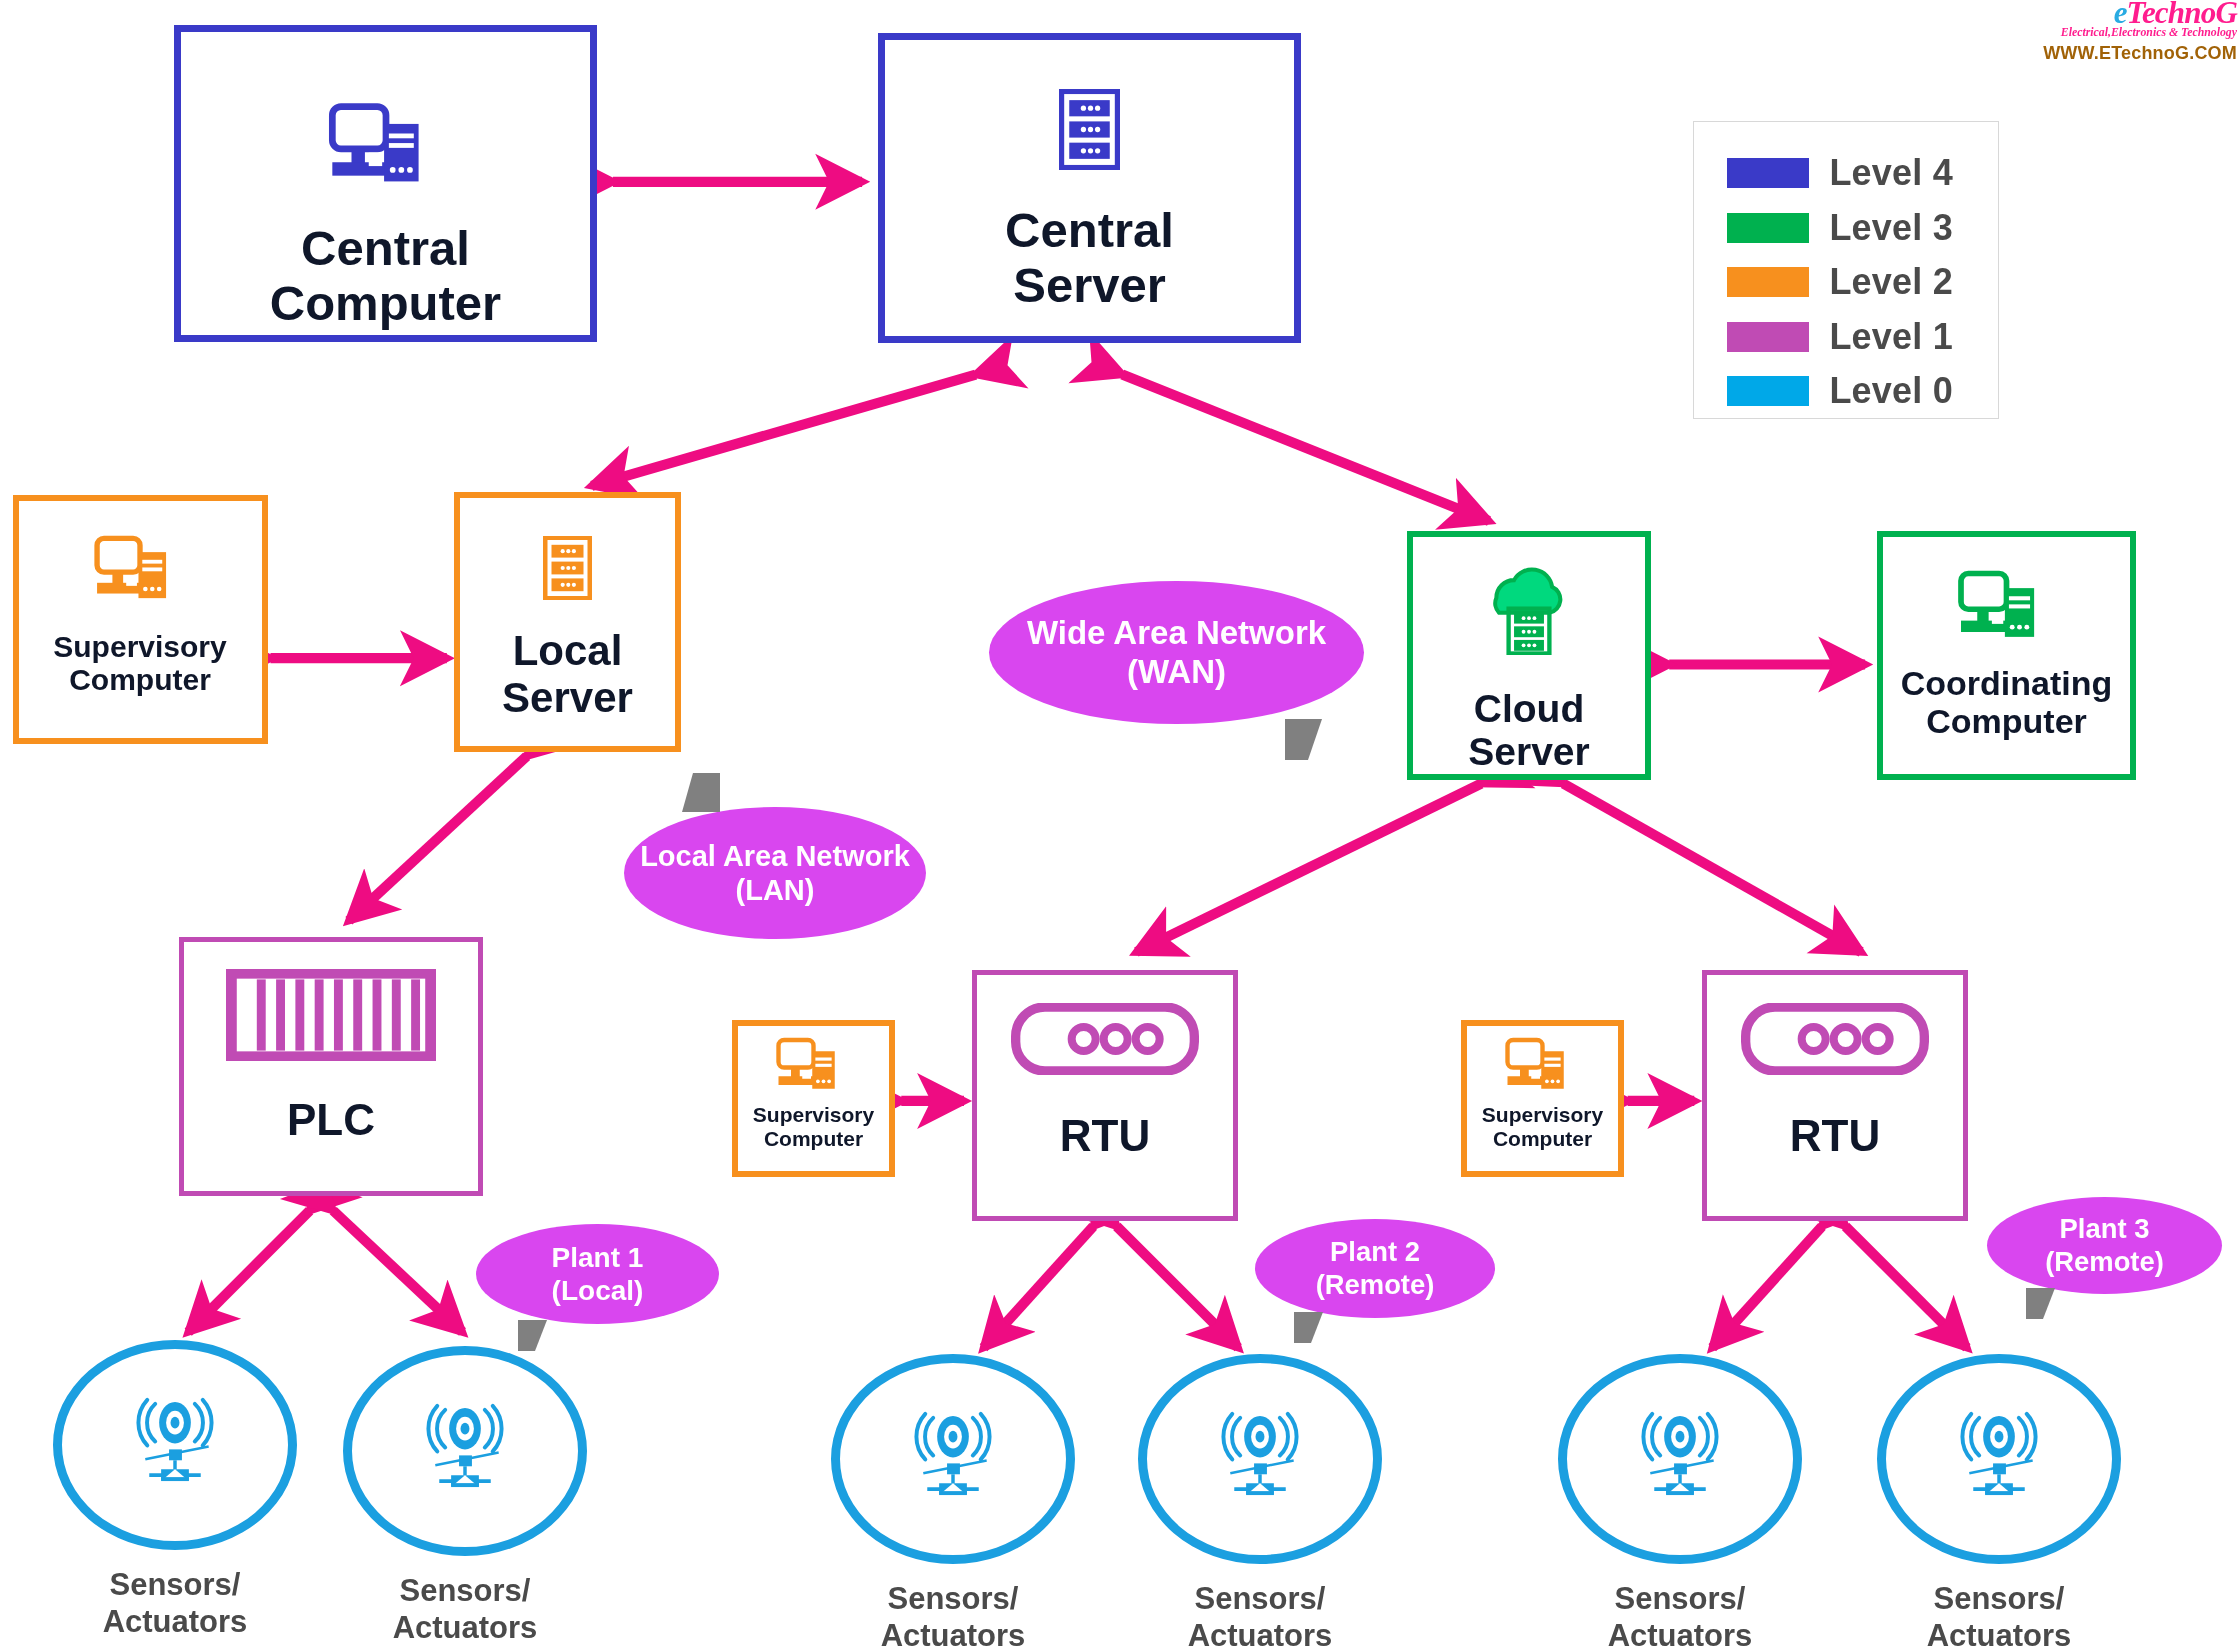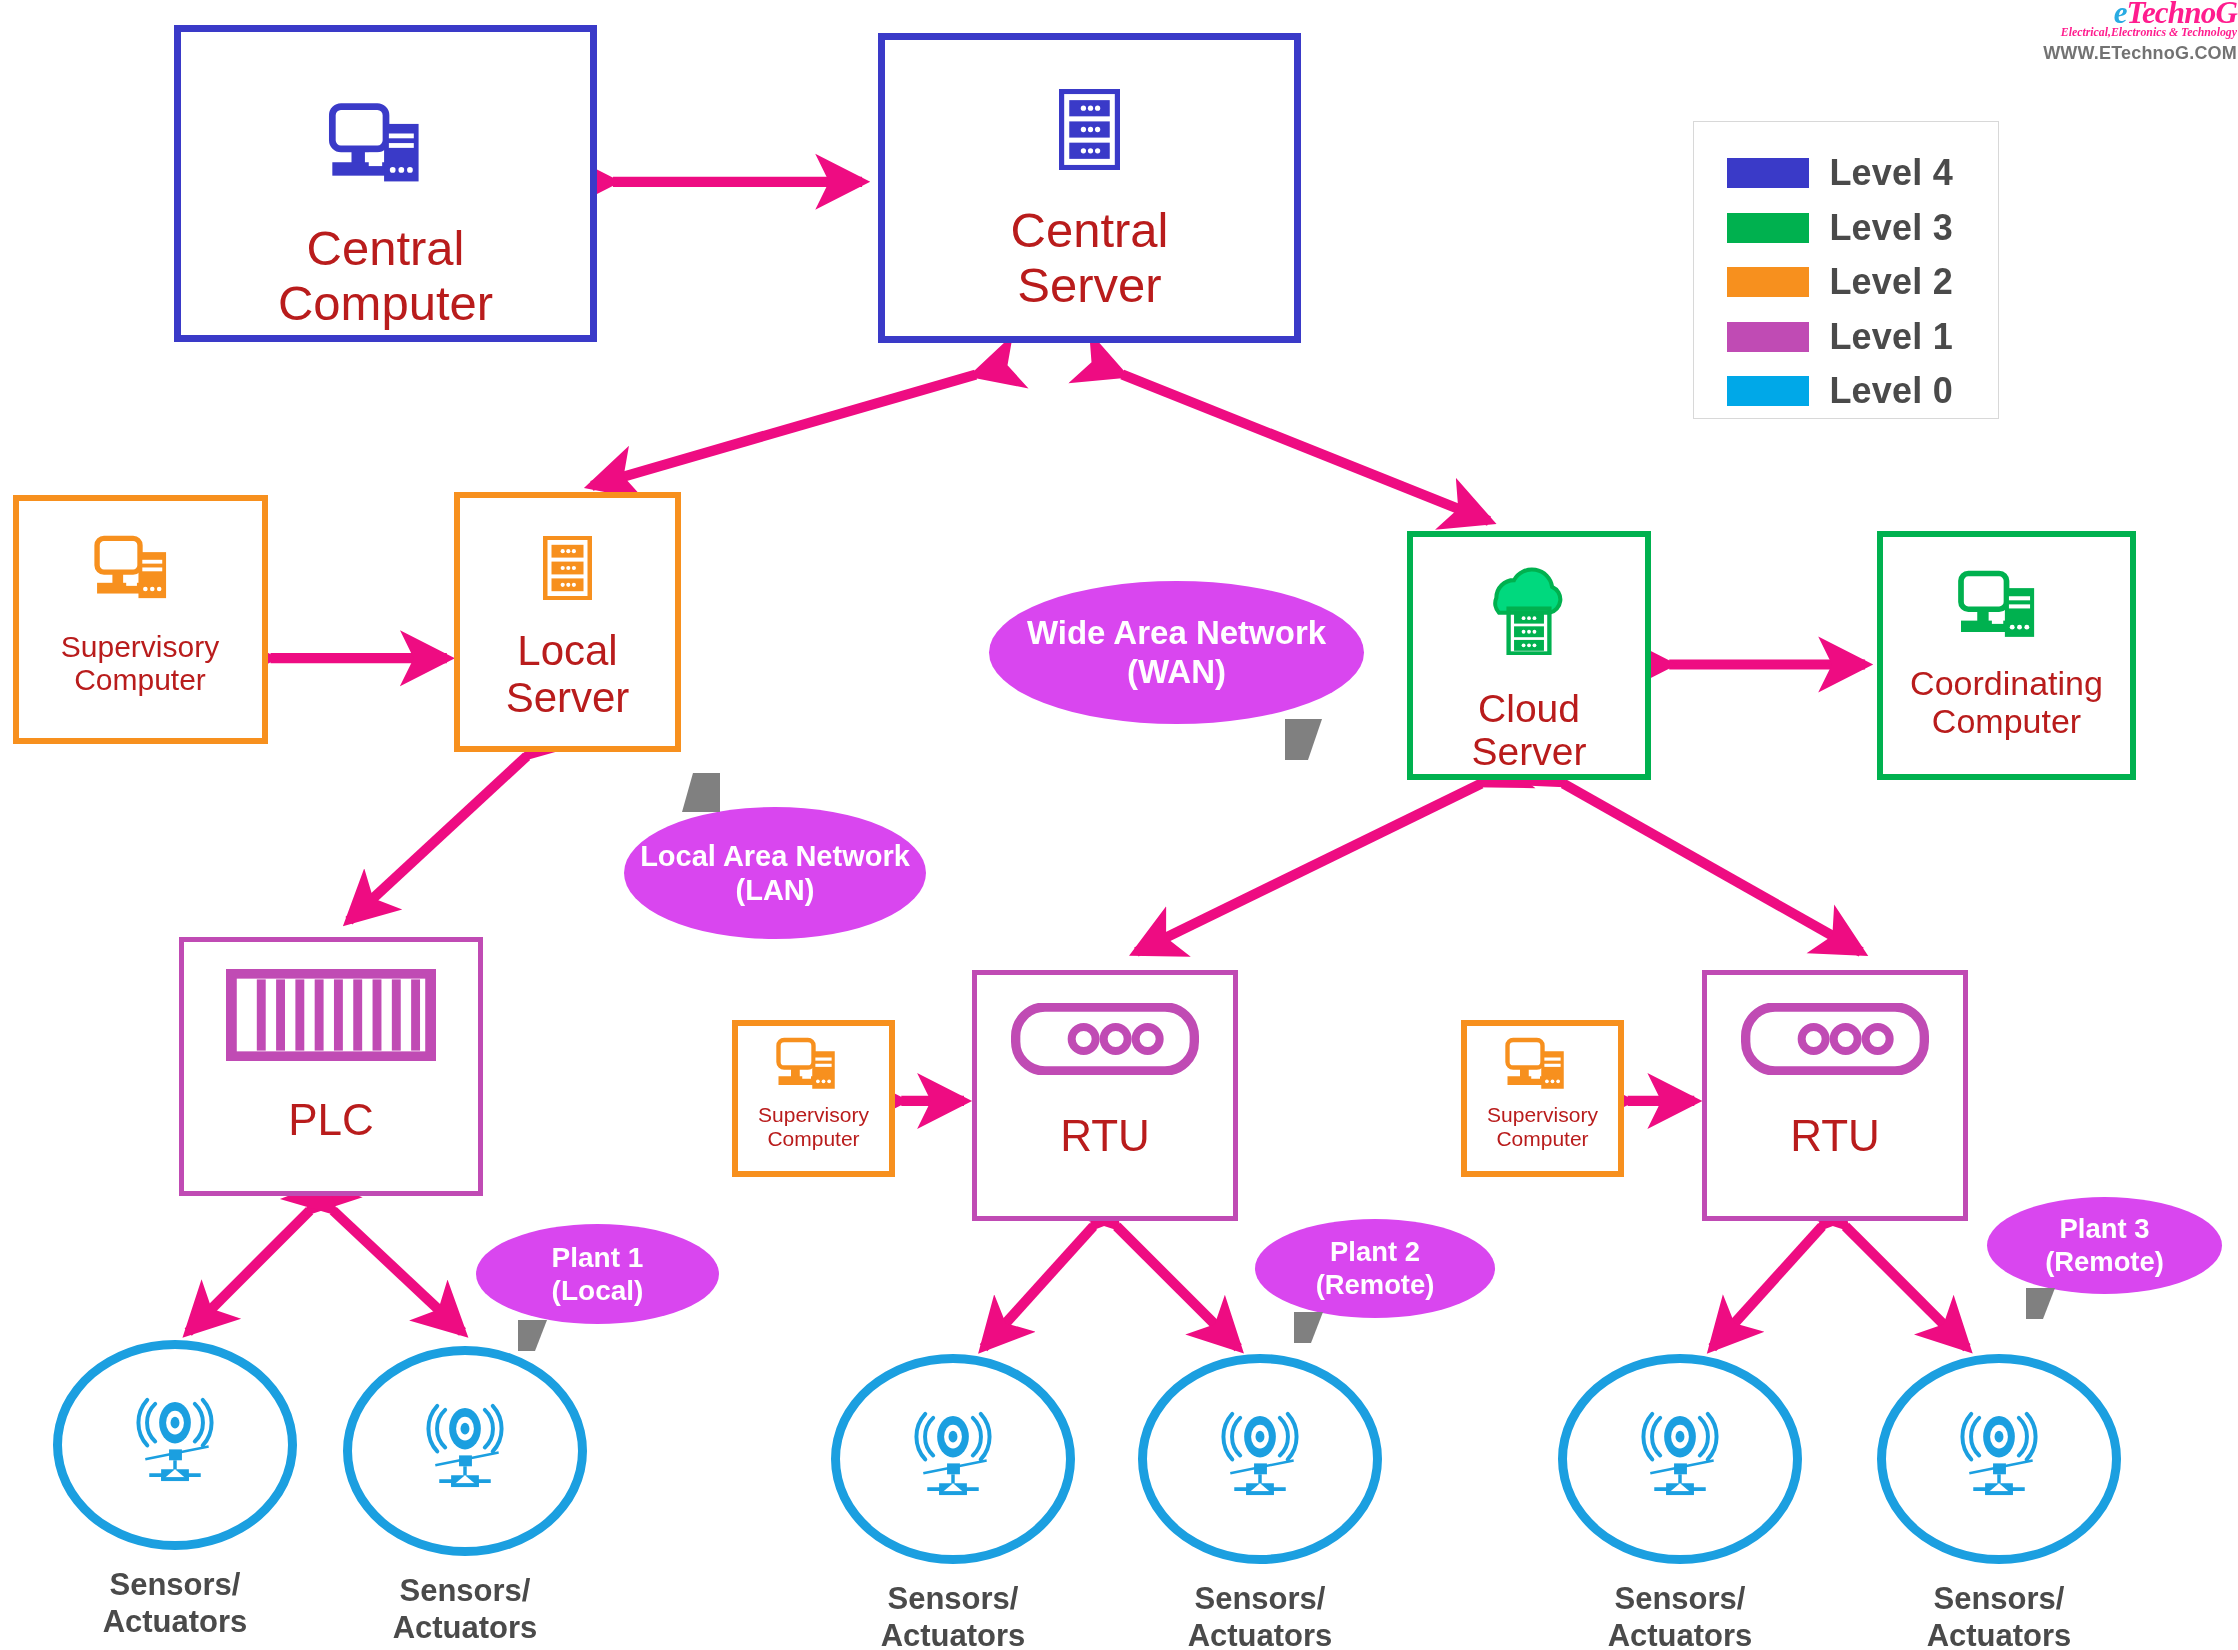--- a/index.html
+++ b/index.html
@@ -1,21 +1,21 @@
 <!DOCTYPE html>
 <html style="font-size:12.5px"><head>
 <meta charset="utf-8">
 <style>
   html,body{margin:0;padding:0;background:#ffffff;}
   body{font-family:"Liberation Sans",sans-serif;}
   #stage{position:relative;width:2239px;height:1651px;background:#fff;overflow:hidden;}
 
   .node{position:absolute;box-sizing:border-box;background:#fff;display:flex;
         flex-direction:column;align-items:center;justify-content:flex-start;}
-  .node .lbl{color:#b91c1c;font-weight:400;text-align:center;line-height:1.12;}
+  .node .lbl{color:#0f172a;font-weight:700;text-align:center;line-height:1.12;}
 
   .lvl4{border:7px solid #3a3ac8;}
   .lvl3{border:6.3px solid #00b14f;}
   .lvl2{border:6.3px solid #f7901e;}
   .lvl1{border:5.5px solid #c04bb4;align-items:center;}
   .lvl0{border:9.4px solid #1b9fe0;border-radius:50%;}
 
   
   .bubble{position:absolute;background:#d946ef;border-radius:50%;
           display:flex;flex-direction:column;align-items:center;justify-content:center;
@@ -30,21 +30,21 @@
   .lgsw{width:82px;height:30px;margin-right:20.4px;}
   .lgtx{color:#4a4a4a;font-size:36px;font-weight:700;letter-spacing:0.2px;}
 
   
   #logo{position:absolute;left:2002px;top:0px;width:235px;height:72px;text-align:right;}
   #logoname{font-family:"Liberation Serif",serif;font-weight:700;font-style:italic;
             font-size:31px;color:#ff1d8e;line-height:.85;letter-spacing:-0.8px;}
   #logoname .c{color:#29abe2;}
   #logotag{font-family:"Liberation Serif",serif;font-weight:700;font-style:italic;
            font-size:11.8px;color:#ff1d8e;line-height:1;margin-top:0.8px;}
-  #logourl{font-size:18px;font-weight:700;color:#737373;margin-top:3.9px;letter-spacing:0.2px;}
+  #logourl{font-size:18px;font-weight:700;color:#a16207;margin-top:3.9px;letter-spacing:0.2px;}
 
   svg.conn{position:absolute;left:0;top:0;width:2239px;height:1651px;
            pointer-events:none;overflow:visible;}
 </style>
 </head>
 <body>
 
 <div id="stage">
 
   <svg class="conn" viewBox="0 0 2857 2107">

